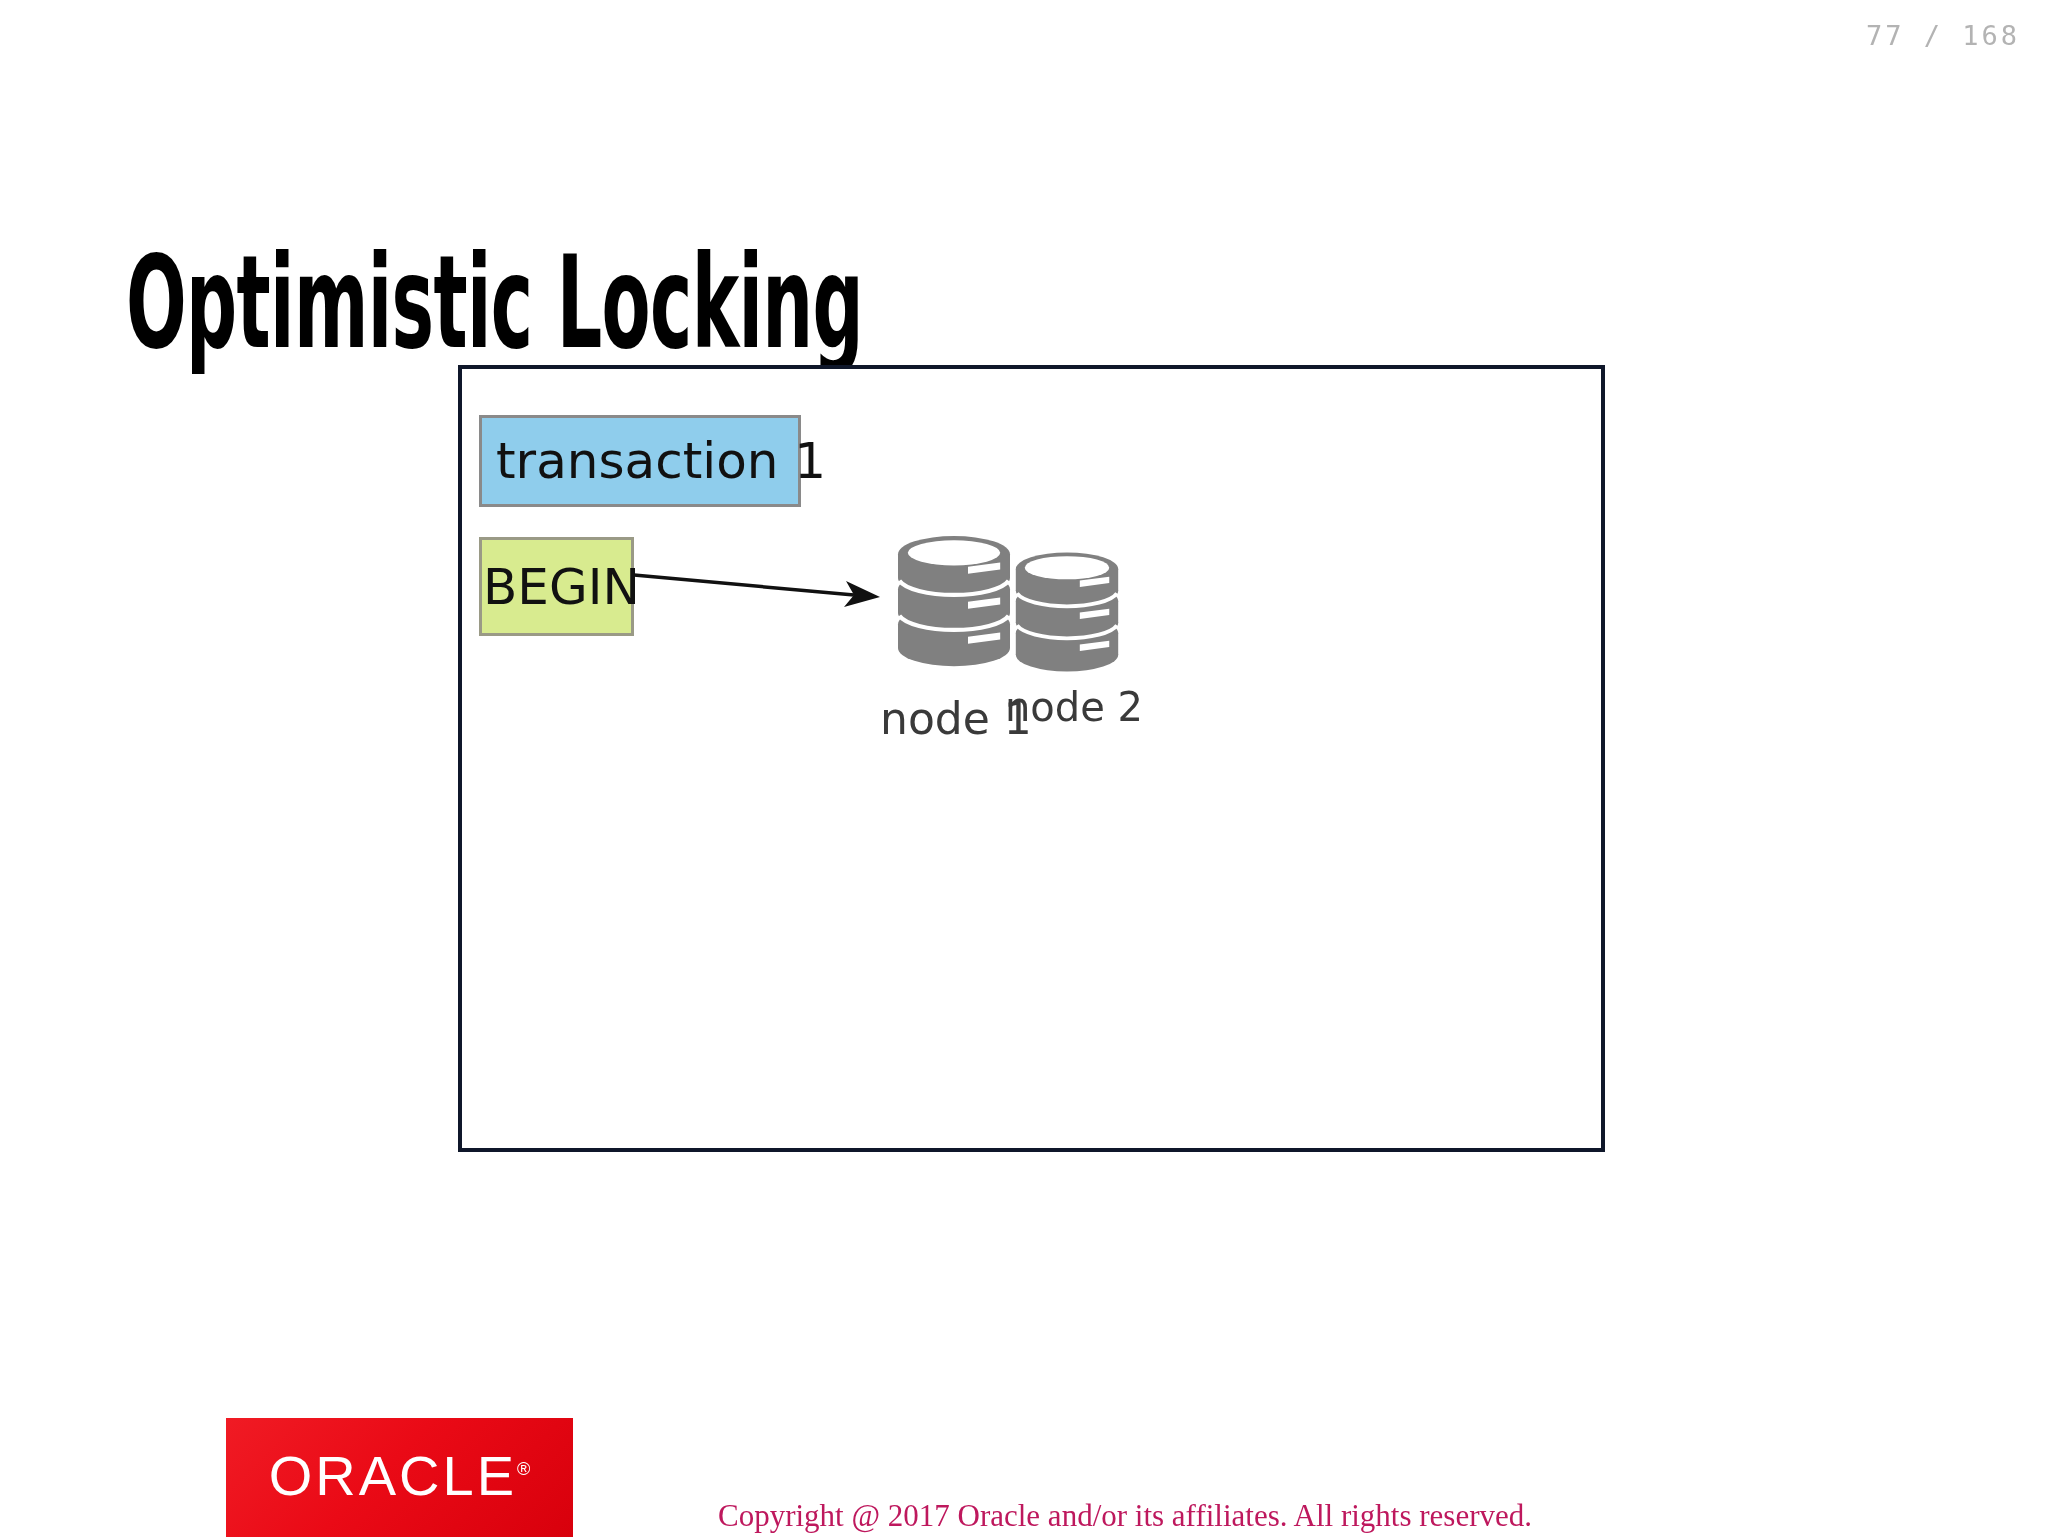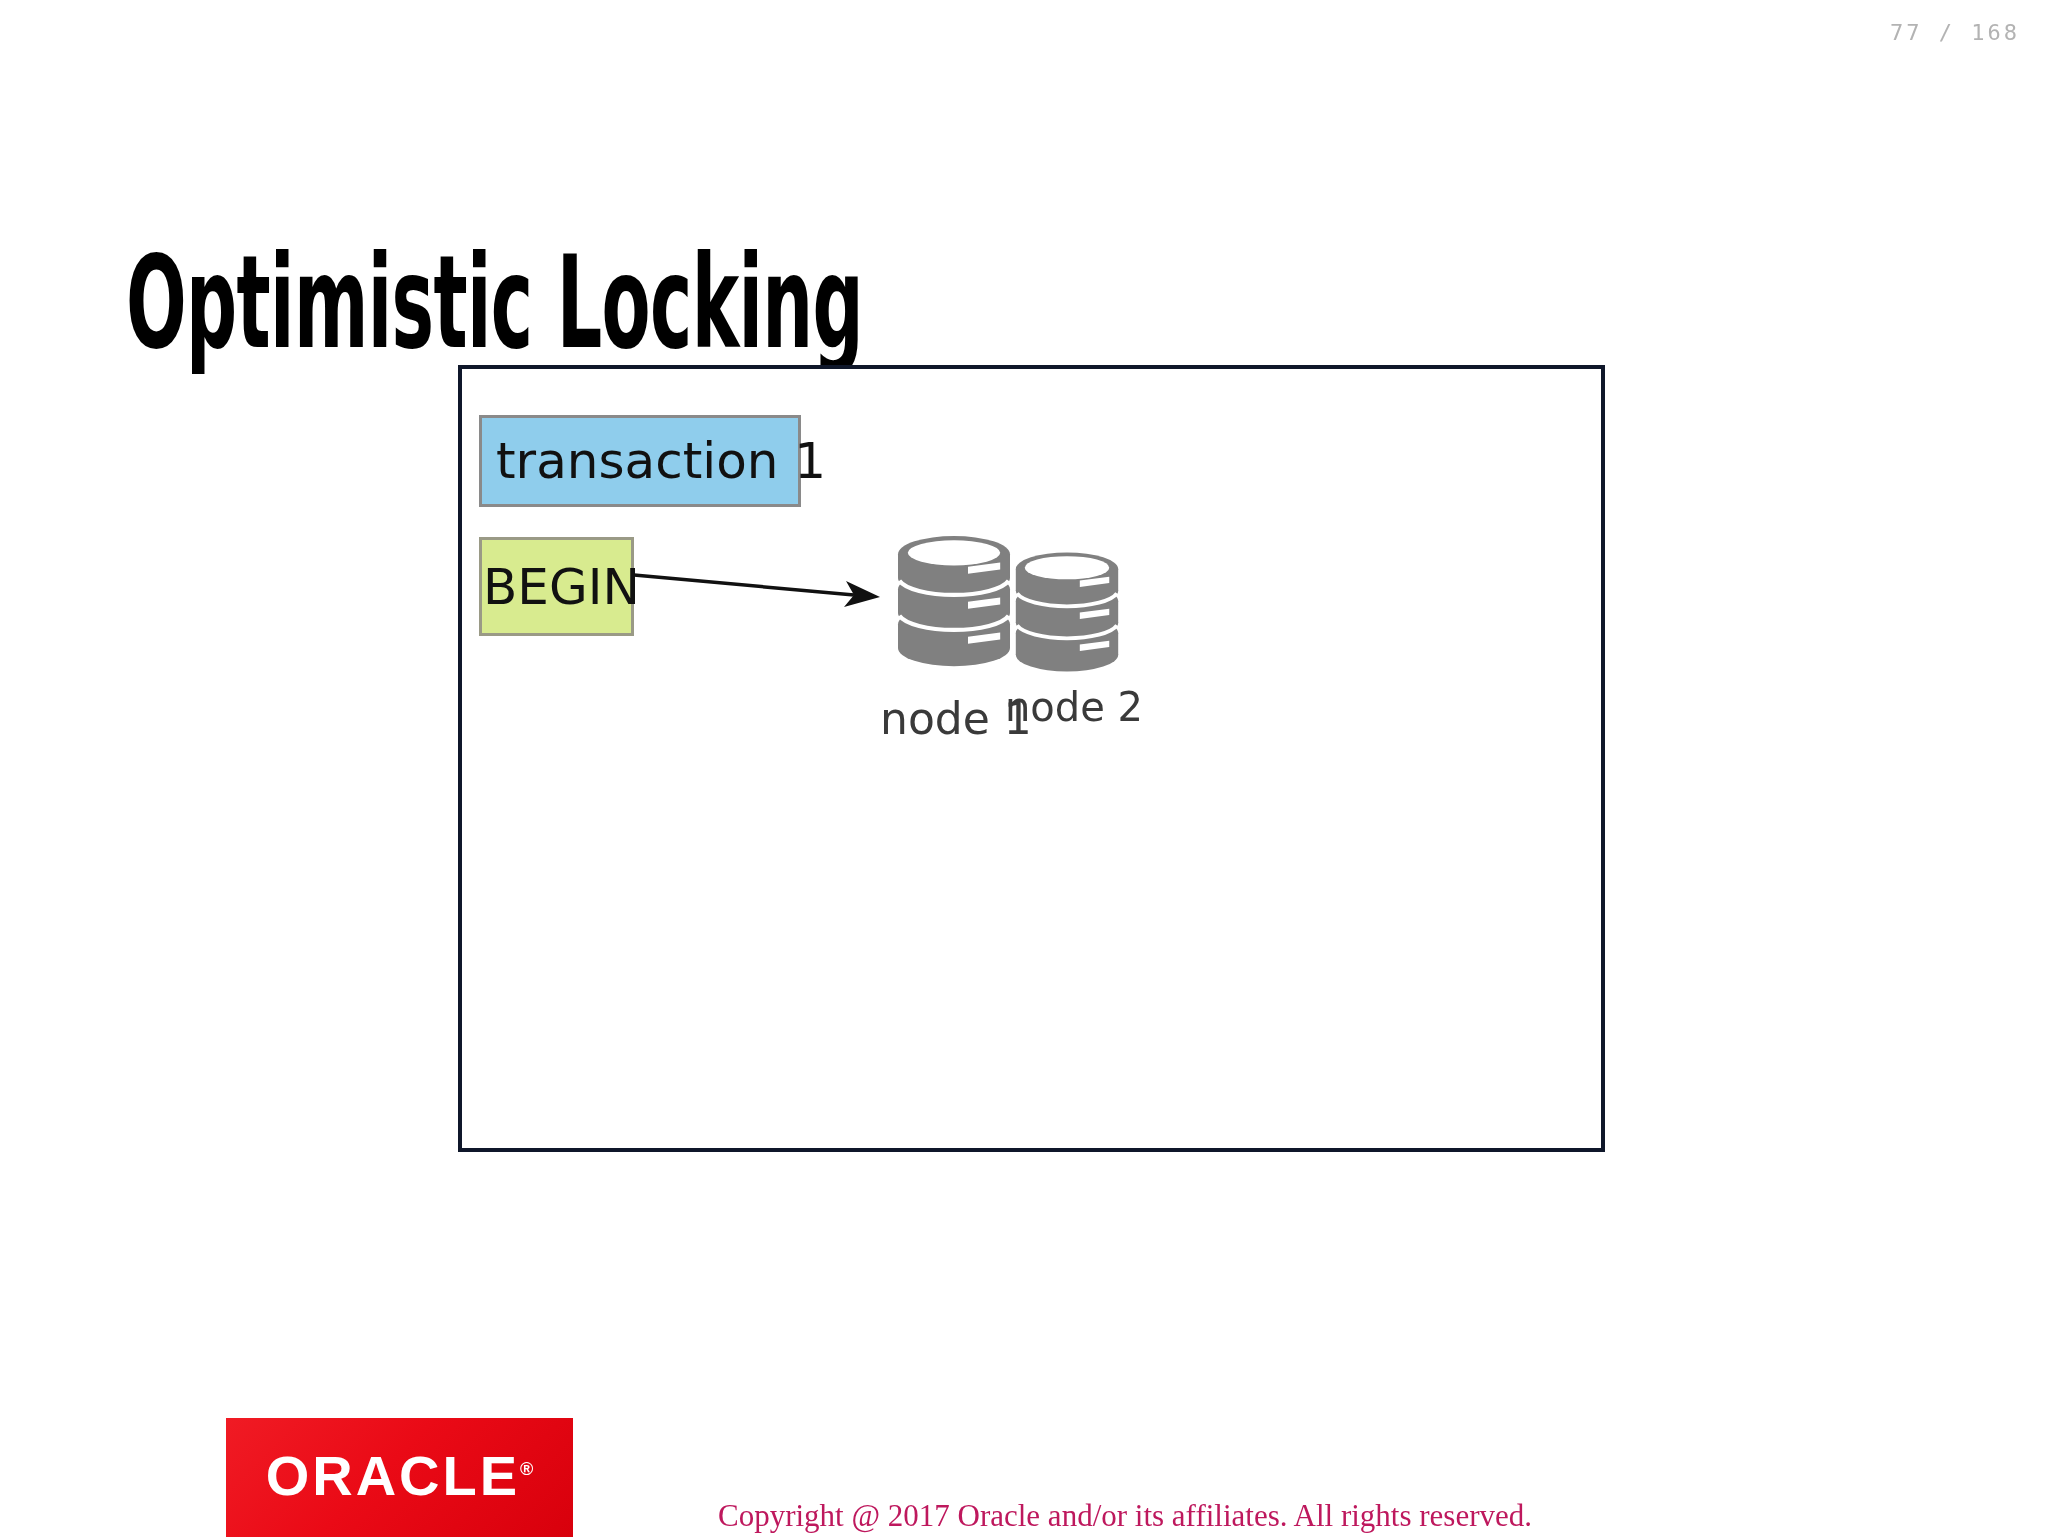--- a/index.html
+++ b/index.html
@@ -14,21 +14,21 @@
     overflow: hidden;
     font-family: "Liberation Sans", sans-serif;
   }
 
   
   .page-counter {
     position: absolute;
     top: 20px;
     right: 28px;
     font-family: "DejaVu Sans Mono", "Liberation Mono", monospace;
-    font-size: 22px;
+    font-size: 27px;
     letter-spacing: 3px;
     color: #b3b3b3;
     white-space: pre;
   }
 
   
   .slide-title {
     position: absolute;
     left: 126px;
     top: 148px;
@@ -139,21 +139,21 @@
     width: 347px;
     height: 119px;
     background: linear-gradient(135deg, #f01b24 0%, #ea0a16 45%, #d8000c 100%);
     display: flex;
     align-items: center;
     justify-content: center;
   }
   .oracle-wordmark {
     font-family: "Liberation Sans", sans-serif;
     font-size: 56px;
-    font-weight: 700;
+    font-weight: 400;
     color: #ffffff;
     letter-spacing: 3px;
     position: relative;
     top: -2px;
   }
   .oracle-wordmark .reg {
     font-size: 18px;
     vertical-align: super;
     letter-spacing: 0;
   }

